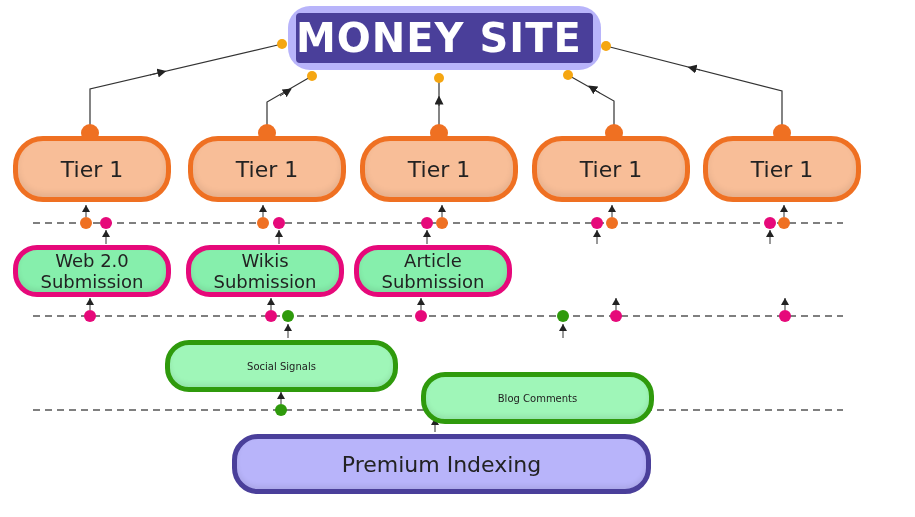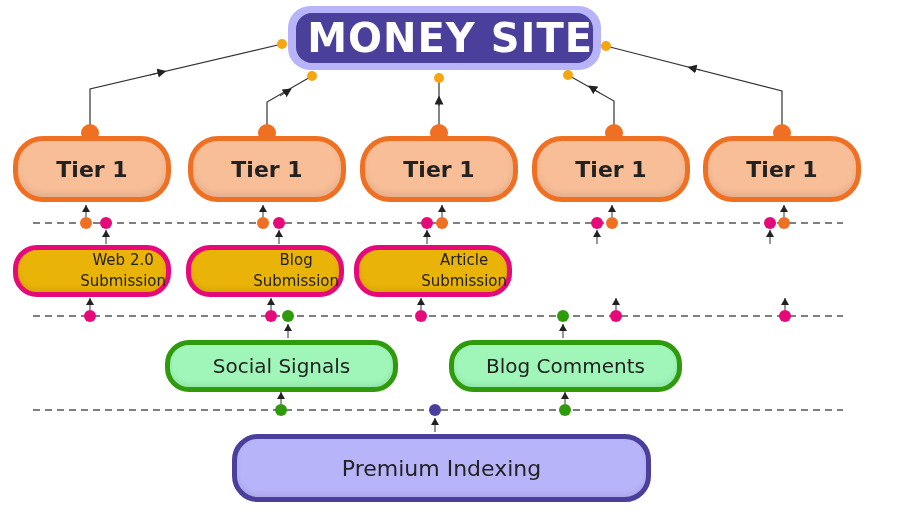--- a/index.html
+++ b/index.html
@@ -4,31 +4,31 @@
   <style>
     html, body { margin: 0; padding: 0; background: #ffffff; }
     body { width: 915px; height: 517px; position: relative; overflow: hidden;
            font-family: "DejaVu Sans", sans-serif; }
     #diagram { position: absolute; left: 0; top: 0; width: 915px; height: 517px; }
     .node { position: absolute; box-sizing: border-box; display: flex; align-items: center;
             justify-content: center; text-align: center; color: #222; }
     .money-outer { left: 288px; top: 6px; width: 313px; height: 64px; border-radius: 22px;
                    background: #b8b4fa; }
     .money-inner { position: absolute; left: 8px; top: 7px; right: 8px; bottom: 7px;
-                   border-radius: 16px; background: #4a3f9a; display: flex; align-items: center;
-                   justify-content: flex-end; color: #fff; font-size: 40px; font-weight: bold;
+                   border-radius: 4px; background: #4a3f9a; display: flex; align-items: center;
+                   justify-content: flex-start; color: #fff; font-size: 40px; font-weight: bold;
                    letter-spacing: 1px; font-family: "DejaVu Sans", sans-serif; }
     .tier1 { width: 158px; height: 66px; top: 136px; border: 5px solid #ef7022; border-radius: 30px;
-             background: #f8be98; font-size: 22px; box-shadow: inset 0 -4px 6px rgba(0,0,0,0.08); font-weight: bold; }
+             background: #f8be98; font-size: 22px; box-shadow: inset 0 -4px 6px rgba(0,0,0,0.08); }
     .tier2 { width: 158px; height: 52px; top: 245px; border: 5px solid #e6097a; border-radius: 24px;
-             background: #eab308; font-size: 15px; line-height: 21px;
-             box-shadow: inset 0 -3px 5px rgba(0,0,0,0.08); justify-content: flex-end; }
+             background: #86efac; font-size: 18px; line-height: 21px;
+             box-shadow: inset 0 -3px 5px rgba(0,0,0,0.08); }
     .tier3 { width: 233px; height: 52px; top: 340px; border: 5px solid #2f9a0c; border-radius: 24px;
-             background: #9ff6b8; font-size: 20px; box-shadow: inset 0 -3px 5px rgba(0,0,0,0.08); }
-    .index { left: 232px; top: 434px; width: 419px; height: 68px; border: 5px solid #4a3f9a;
+             background: #9ff6b8; font-size: 10px; box-shadow: inset 0 -3px 5px rgba(0,0,0,0.08); }
+    .index { left: 232px; top: 434px; width: 419px; height: 60px; border: 5px solid #4a3f9a;
              border-radius: 26px; background: #b8b4fa; font-size: 22px;
              box-shadow: inset 0 -3px 5px rgba(0,0,0,0.08); }
     .node span { white-space: pre-line; }
   </style>
 </head>
 <body>
 
 <div id="diagram">
   <svg id="lines" width="915" height="517" style="position:absolute;left:0;top:0;">
     <defs>
@@ -155,31 +155,31 @@
     </div>
   <div class="node tier1" style="left:703px;">
       <span>Tier 1</span>
     </div>
 
   <div class="node tier2" style="left:13px;">
       <span>Web 2.0
 Submission</span>
     </div>
   <div class="node tier2" style="left:186px;">
-      <span>Blog
+      <span>Wikis
 Submission</span>
     </div>
   <div class="node tier2" style="left:354px;">
       <span>Article
 Submission</span>
     </div>
 
   <div class="node tier3" style="left:165px;">
       <span>Social Signals</span>
     </div>
-  <div class="node tier3" style="left:449px;">
+  <div class="node tier3" style="left:421px;margin-top:32px;">
       <span>Blog Comments</span>
     </div>
 
   <div class="node index">
       <span>Premium Indexing</span>
     </div>
 </div>
 
 </body></html>

